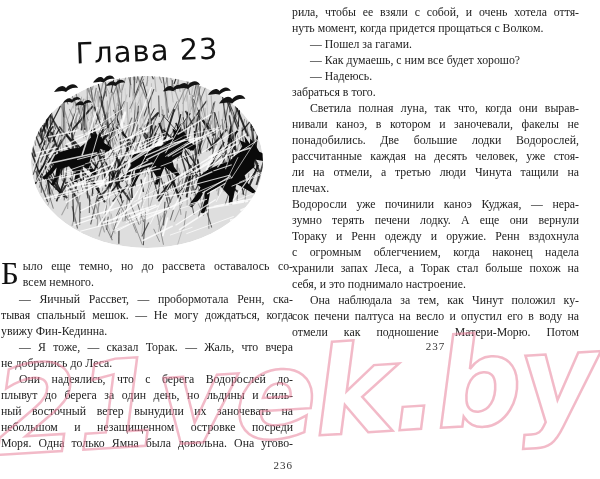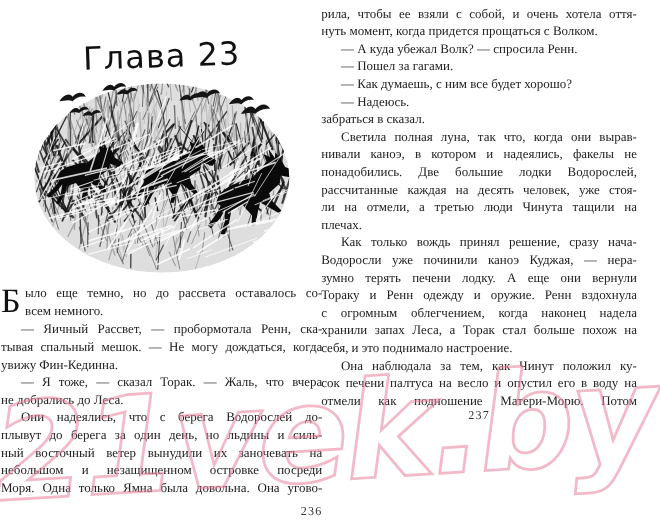--- a/index.html
+++ b/index.html
@@ -914,32 +914,30 @@
   </div>
 
   <div class="pageno pageno-left">236</div>
 </div>
 
 <div class="page page-right">
   <div class="text-block" style="margin-top:0;">
     <div>
         <div class="tline">рила, чтобы ее взяли с собой, и очень хотела оття-</div>
         <div class="tline end">нуть момент, когда придется прощаться с Волком.</div>
-        <div class="tline end ind">— А куда убежал Волк? — спросила Ренн.</div>
         <div class="tline end ind">— Пошел за гагами.</div>
         <div class="tline end ind">— Как думаешь, с ним все будет хорошо?</div>
         <div class="tline end ind">— Надеюсь.</div>
-        <div class="tline end">забраться в сказал.</div>
+        <div class="tline end">забраться в того.</div>
         <div class="tline ind">Светила полная луна, так что, когда они вырав-</div>
-        <div class="tline">нивали каноэ, в котором и надеялись, факелы не</div>
+        <div class="tline">нивали каноэ, в котором и заночевали, факелы не</div>
         <div class="tline">понадобились. Две большие лодки Водорослей,</div>
         <div class="tline">рассчитанные каждая на десять человек, уже стоя-</div>
         <div class="tline">ли на отмели, а третью люди Чинута тащили на</div>
         <div class="tline end">плечах.</div>
-        <div class="tline ind">Как только вождь принял решение, сразу нача-</div>
         <div class="tline">Водоросли уже починили каноэ Куджая, — нера-</div>
         <div class="tline">зумно терять печени лодку. А еще они вернули</div>
         <div class="tline">Тораку и Ренн одежду и оружие. Ренн вздохнула</div>
         <div class="tline">с огромным облегчением, когда наконец надела</div>
         <div class="tline">хранили запах Леса, а Торак стал больше похож на</div>
         <div class="tline end">себя, и это поднимало настроение.</div>
         <div class="tline ind">Она наблюдала за тем, как Чинут положил ку-</div>
         <div class="tline">сок печени палтуса на весло и опустил его в воду на</div>
         <div class="tline">отмели как подношение Матери-Морю. Потом</div>
       </div>

